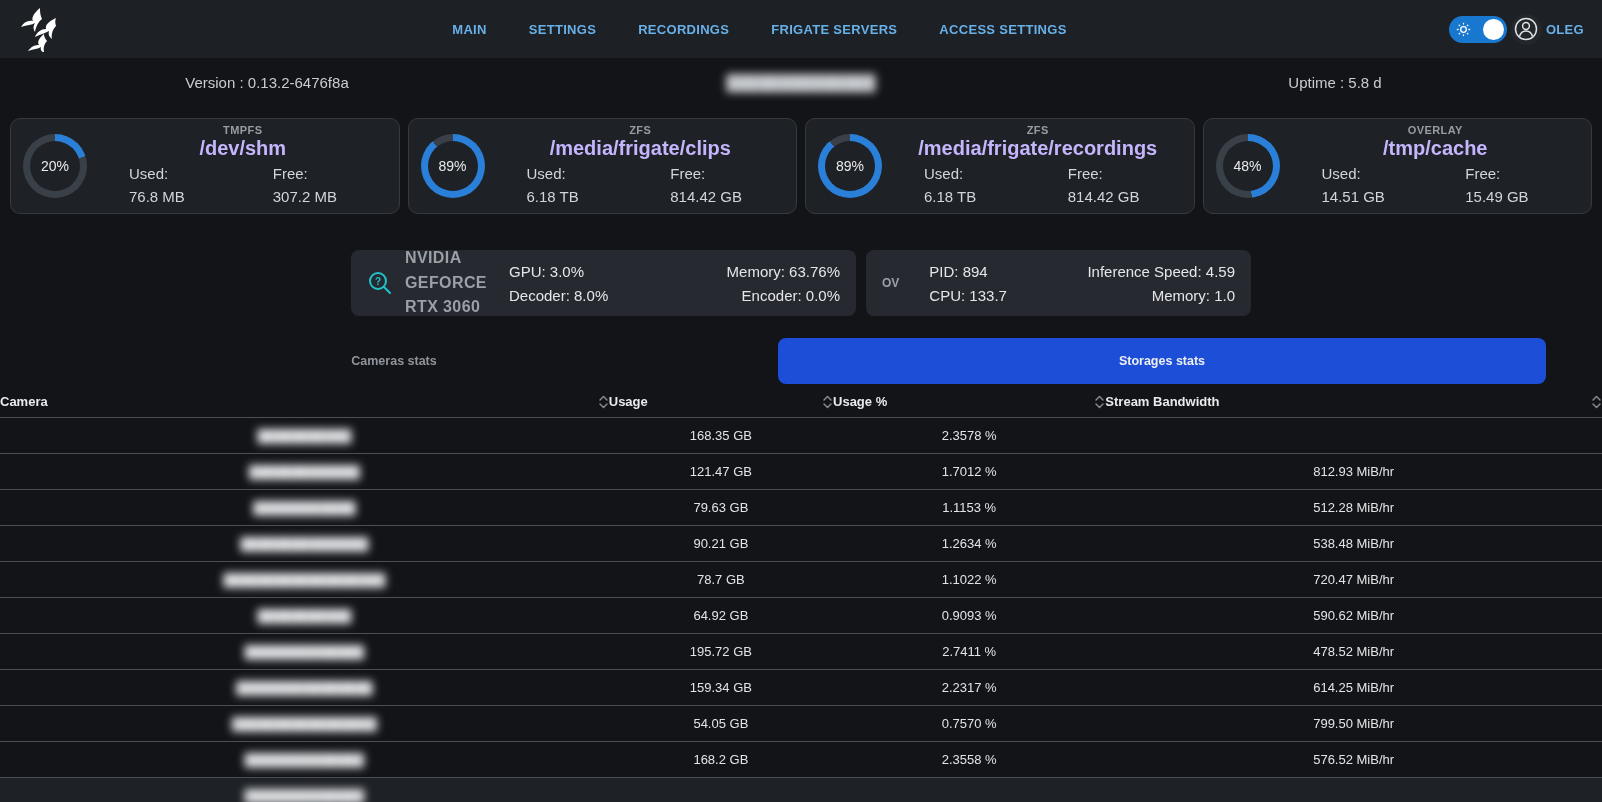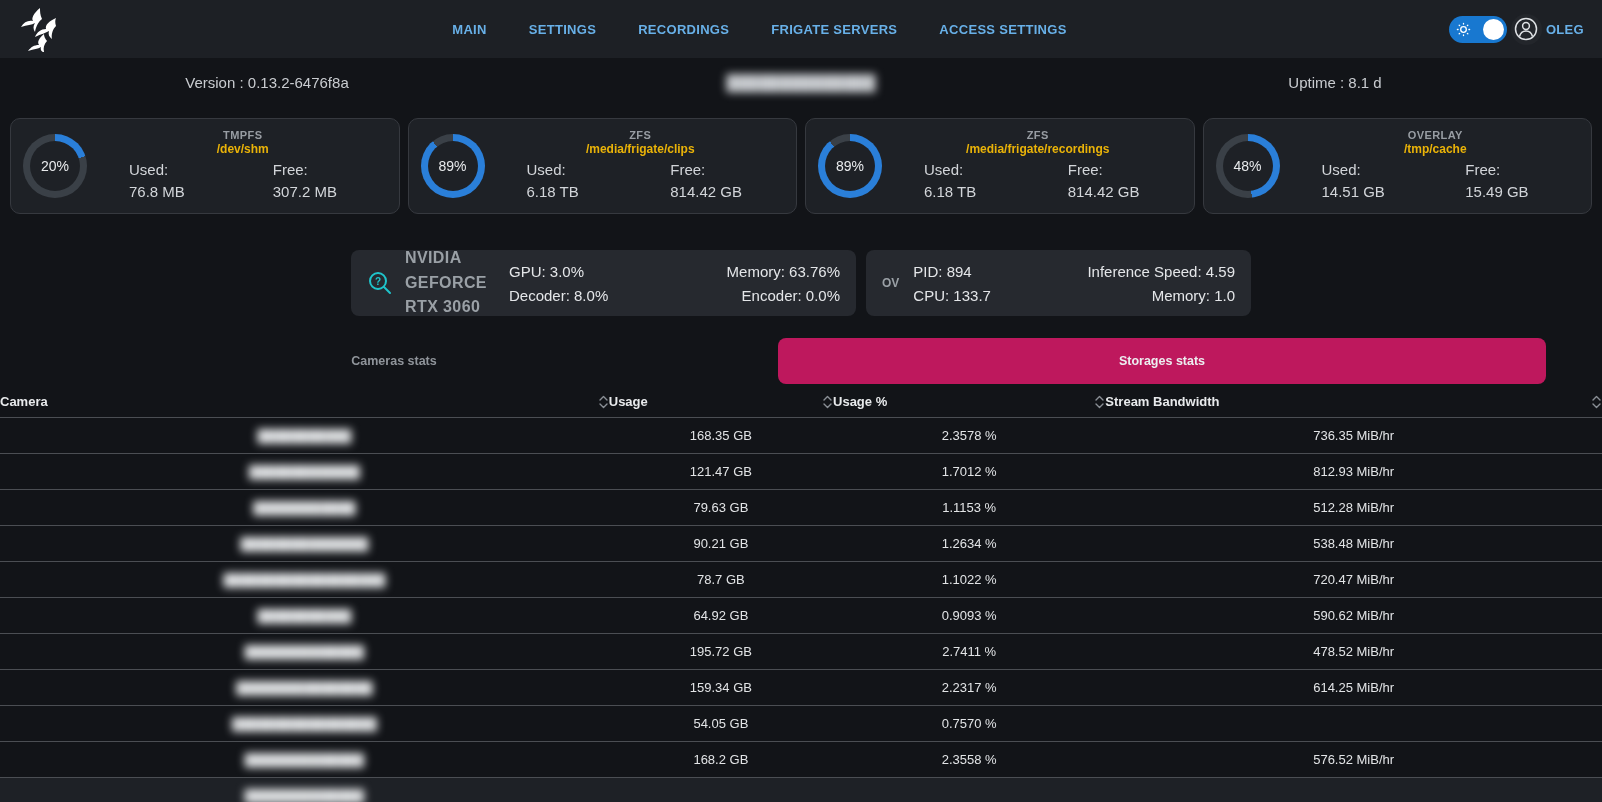--- a/index.html
+++ b/index.html
@@ -26,41 +26,41 @@
   
   .cards-row { display:grid; grid-template-columns:repeat(4,1fr); gap:8px; margin:12px 10px 0 10px; }
   .storage-card { background:#1e2126; border:1px solid #36393f; border-radius:10px; height:96px;
     display:flex; align-items:center; gap:12px; padding:10px 12px; }
   .donut { position:relative; width:64px; height:64px; border-radius:50%; flex:0 0 auto; }
   .donut::after { content:""; position:absolute; inset:7px; border-radius:50%; background:#1e2126; }
   .donut span { position:absolute; inset:0; display:flex; align-items:center; justify-content:center;
     z-index:1; font-size:14px; color:#e8eaec; }
   .card-info { flex:1; display:flex; flex-direction:column; }
   .fs-label { text-align:center; font-size:11px; font-weight:700; color:#989da3; letter-spacing:.4px; }
-  .mount { text-align:center; font-size:12px; font-weight:700; color:#eab308; margin:1px 0 3px 0; }
+  .mount { text-align:center; font-size:20px; font-weight:700; color:#c4b5fd; margin:1px 0 3px 0; }
   .uf-grid { display:grid; grid-template-columns:1fr 1fr; }
   .uf-grid div { padding-left:30px; font-size:15px; color:#d2d5d9; line-height:1.5; }
 
   
   .hw-row { margin-top:36px; display:flex; justify-content:center; gap:10px; }
   .hw-card { background:#26292f; border-radius:8px; height:66px; display:flex; align-items:center; padding:0 16px; }
   .gpu-card { width:505px; }
   .ov-card { width:385px; }
   .hw-name { font-size:16px; font-weight:700; color:#9aa0a6; letter-spacing:.4px; line-height:1.55;
     margin:0 6px 0 12px; width:98px; flex:0 0 auto; }
-  .ov-name { font-size:12px; font-weight:700; color:#9aa0a6; margin-right:14px; flex:0 0 auto;text-align:center; }
+  .ov-name { font-size:12px; font-weight:700; color:#9aa0a6; margin-right:30px; flex:0 0 auto;text-align:center; }
   .hw-stats { flex:1; display:flex; justify-content:space-between; }
   .hw-col { display:flex; flex-direction:column; gap:7px; font-size:15px; color:#e4e6e9; }
   .hw-col.right { text-align:right; }
 
   
   .tabs { margin:22px 56px 0 10px; display:grid; grid-template-columns:1fr 1fr; height:46px;text-align:right; }
   .tab { display:flex; align-items:center; justify-content:center; font-size:12.5px; font-weight:700;
     color:#8f949a; cursor:pointer; border-radius:8px; }
-  .tab.active { background:#be185d; color:#eceef0; }
+  .tab.active { background:#1d4ed8; color:#eceef0; }
 
   
   .table { margin-top:2px; }
   .trow { display:grid; grid-template-columns:38% 14% 17% 31%; align-items:center; }
   .thead { height:32px; border-bottom:1px solid #4b4e53; }
   .thead .tcell { font-weight:700; font-size:13px; color:#e8eaec; display:flex; align-items:center;
     justify-content:space-between; gap:6px; cursor:pointer; }
   .tr { height:36px; border-bottom:1px solid #4b4e53; }
   .tcell { text-align:center; font-size:13px; color:#e2e4e6; }
   .tr .blurred { font-size:12px; }
@@ -106,21 +106,21 @@
         </g>
       </svg>
     </div>
     <span class="username">OLEG</span>
   </div>
 </header>
 
 <div class="status-row">
   <div>Version : 0.13.2-6476f8a</div>
   <div class="blurred">██████████████</div>
-  <div>Uptime : 8.1 d</div>
+  <div>Uptime : 5.8 d</div>
 </div>
 
 <div class="cards-row">
 
   <div class="storage-card">
     <div class="donut" style="background: conic-gradient(rgb(42, 127, 217) 20%, rgb(58, 64, 71) 0deg);">
       <span>20%</span>
     </div>
     <div class="card-info">
       <div class="fs-label">TMPFS</div>
@@ -265,21 +265,20 @@
             <path d="M2 10 L5.5 13.5 L9 10"></path>
           </g>
         </svg>
     </div>
   </div>
 
   <div class="trow tr">
     <div class="tcell blurred">███████████</div>
     <div class="tcell">168.35 GB</div>
     <div class="tcell">2.3578 %</div>
-    <div class="tcell">736.35 MiB/hr</div>
   </div>
   <div class="trow tr">
     <div class="tcell blurred">█████████████</div>
     <div class="tcell">121.47 GB</div>
     <div class="tcell">1.7012 %</div>
     <div class="tcell">812.93 MiB/hr</div>
   </div>
   <div class="trow tr">
     <div class="tcell blurred">████████████</div>
     <div class="tcell">79.63 GB</div>
@@ -313,20 +312,21 @@
   <div class="trow tr">
     <div class="tcell blurred">████████████████</div>
     <div class="tcell">159.34 GB</div>
     <div class="tcell">2.2317 %</div>
     <div class="tcell">614.25 MiB/hr</div>
   </div>
   <div class="trow tr">
     <div class="tcell blurred">█████████████████</div>
     <div class="tcell">54.05 GB</div>
     <div class="tcell">0.7570 %</div>
+    <div class="tcell">799.50 MiB/hr</div>
   </div>
   <div class="trow tr">
     <div class="tcell blurred">██████████████</div>
     <div class="tcell">168.2 GB</div>
     <div class="tcell">2.3558 %</div>
     <div class="tcell">576.52 MiB/hr</div>
   </div>
 
   <div class="trow tr tr-partial">
     <div class="tcell blurred">██████████████</div>

